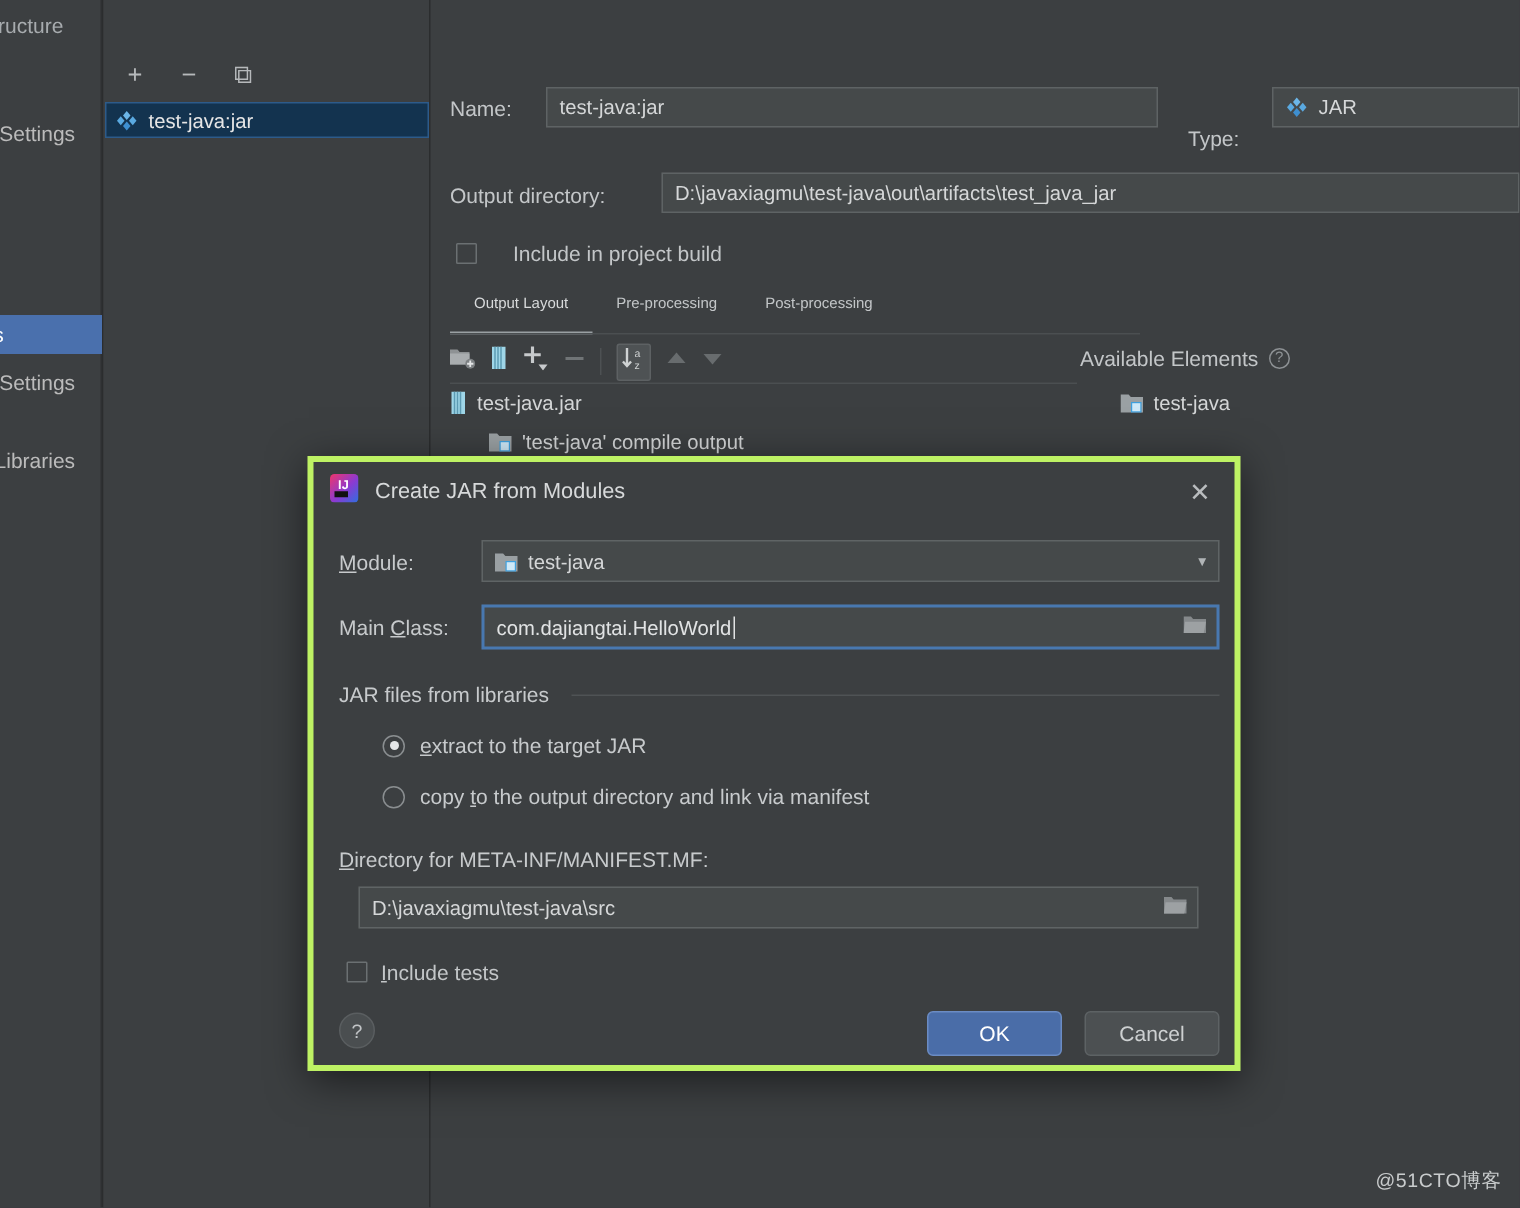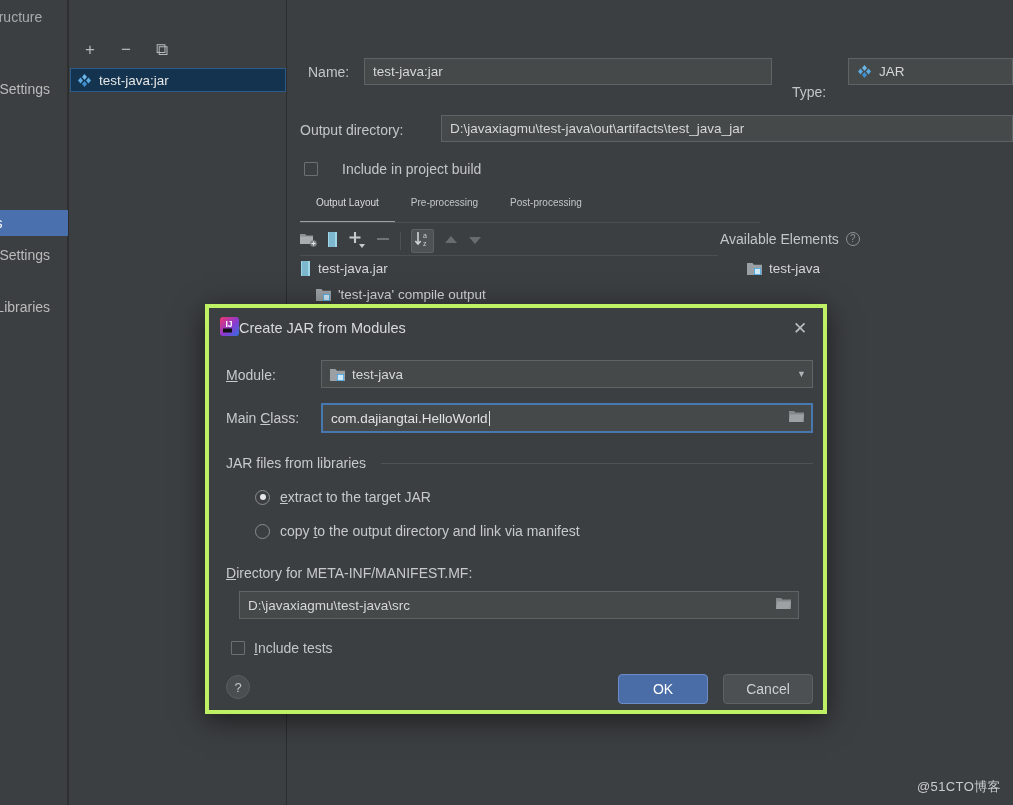--- a/index.html
+++ b/index.html
@@ -86,21 +86,21 @@
   
   .dlg {
     position: absolute; left: 205px; top: 304px; width: 622px; height: 410px;
     background: #3c3f41; border: 4px solid #bef264;
     box-shadow: 0 6px 26px rgba(0,0,0,.55);
   }
   .dlg-title-bar {
     position: absolute; left: 0; top: 0; width: 100%; height: 40px;
     display: flex; align-items: center; padding: 0 10px 0 11px;
   }
-  .dlg-title { font-size: 14.5px; color: #d7d9da; }
+  .dlg-title { font-size: 14.5px; color: #d7d9da; margin-left: 11px; }
   .dlg-close {
     position: absolute; right: 10px; top: 8px; width: 26px; height: 24px;
     display: flex; align-items: center; justify-content: center; color: #b9bcbe; font-size: 17px;
   }
 
   .dlg-label { position: absolute; font-size: 14px; color: #c7cacc; white-space: nowrap; }
   .u { text-decoration: underline; }
 
   .combo {
     position: absolute; left: 112px; width: 492px; height: 28px;
@@ -186,21 +186,21 @@
           <polygon points="3.5,4.5 6,7.5 3.5,10.5 1,7.5" fill="#5aa9e0"></polygon>
           <polygon points="11.5,4.5 14,7.5 11.5,10.5 9,7.5" fill="#5aa9e0"></polygon>
         </svg>
       </span>
       <span>test-java:jar</span>
     </div>
   </div>
 
   <div class="art-detail">
 
-    <div class="fld-label" style="left:20px; top:64px;">Name:</div>
+    <div class="fld-label" style="left:12px; top:64px;">Name:</div>
     <div class="txtbox" style="left:76px; top:58px; width:408px;">
       <span>test-java:jar</span>
     </div>
 
     <div class="fld-label" style="left:504px; top:64px;margin-top:20px;">Type:</div>
     <div class="txtbox" style="left:560px; top:58px; width:165px; gap:7px;">
       <span class="ico-jar">
         <svg width="15" height="15" viewBox="0 0 15 15">
           <polygon points="7.5,1 10,4 7.5,7 5,4" fill="#6cb6e8"></polygon>
           <polygon points="7.5,8 10,11 7.5,14 5,11" fill="#3e8fd0"></polygon>
@@ -277,21 +277,21 @@
 
     <div class="tree-row" style="left:12px; top:261px;">
       <span class="ico-arch">
         <svg width="11" height="15" viewBox="0 0 11 15">
           <rect x="1" y="0" width="9" height="15" fill="#9fd6e8"></rect>
           <path d="M3 0v15M5 0v15M7 0v15" stroke="#5d9bb3" stroke-width="1"></path>
         </svg>
       </span>
       <span>test-java.jar</span>
     </div>
-    <div class="tree-row" style="left:28px; top:287px;">
+    <div class="tree-row" style="left:38px; top:287px;">
       <span class="ico-mod">
         <svg width="16" height="14" viewBox="0 0 16 14">
           <path d="M0 1h5.4l1.5 1.7H15V13H0z" fill="#9aa0a3"></path>
           <rect x="7" y="6" width="7" height="7" fill="#3fa0dd"></rect>
           <rect x="7.8" y="6.8" width="5.4" height="5.4" fill="#cfe9f8"></rect>
         </svg>
       </span>
       <span>'test-java' compile output</span>
     </div>
 

